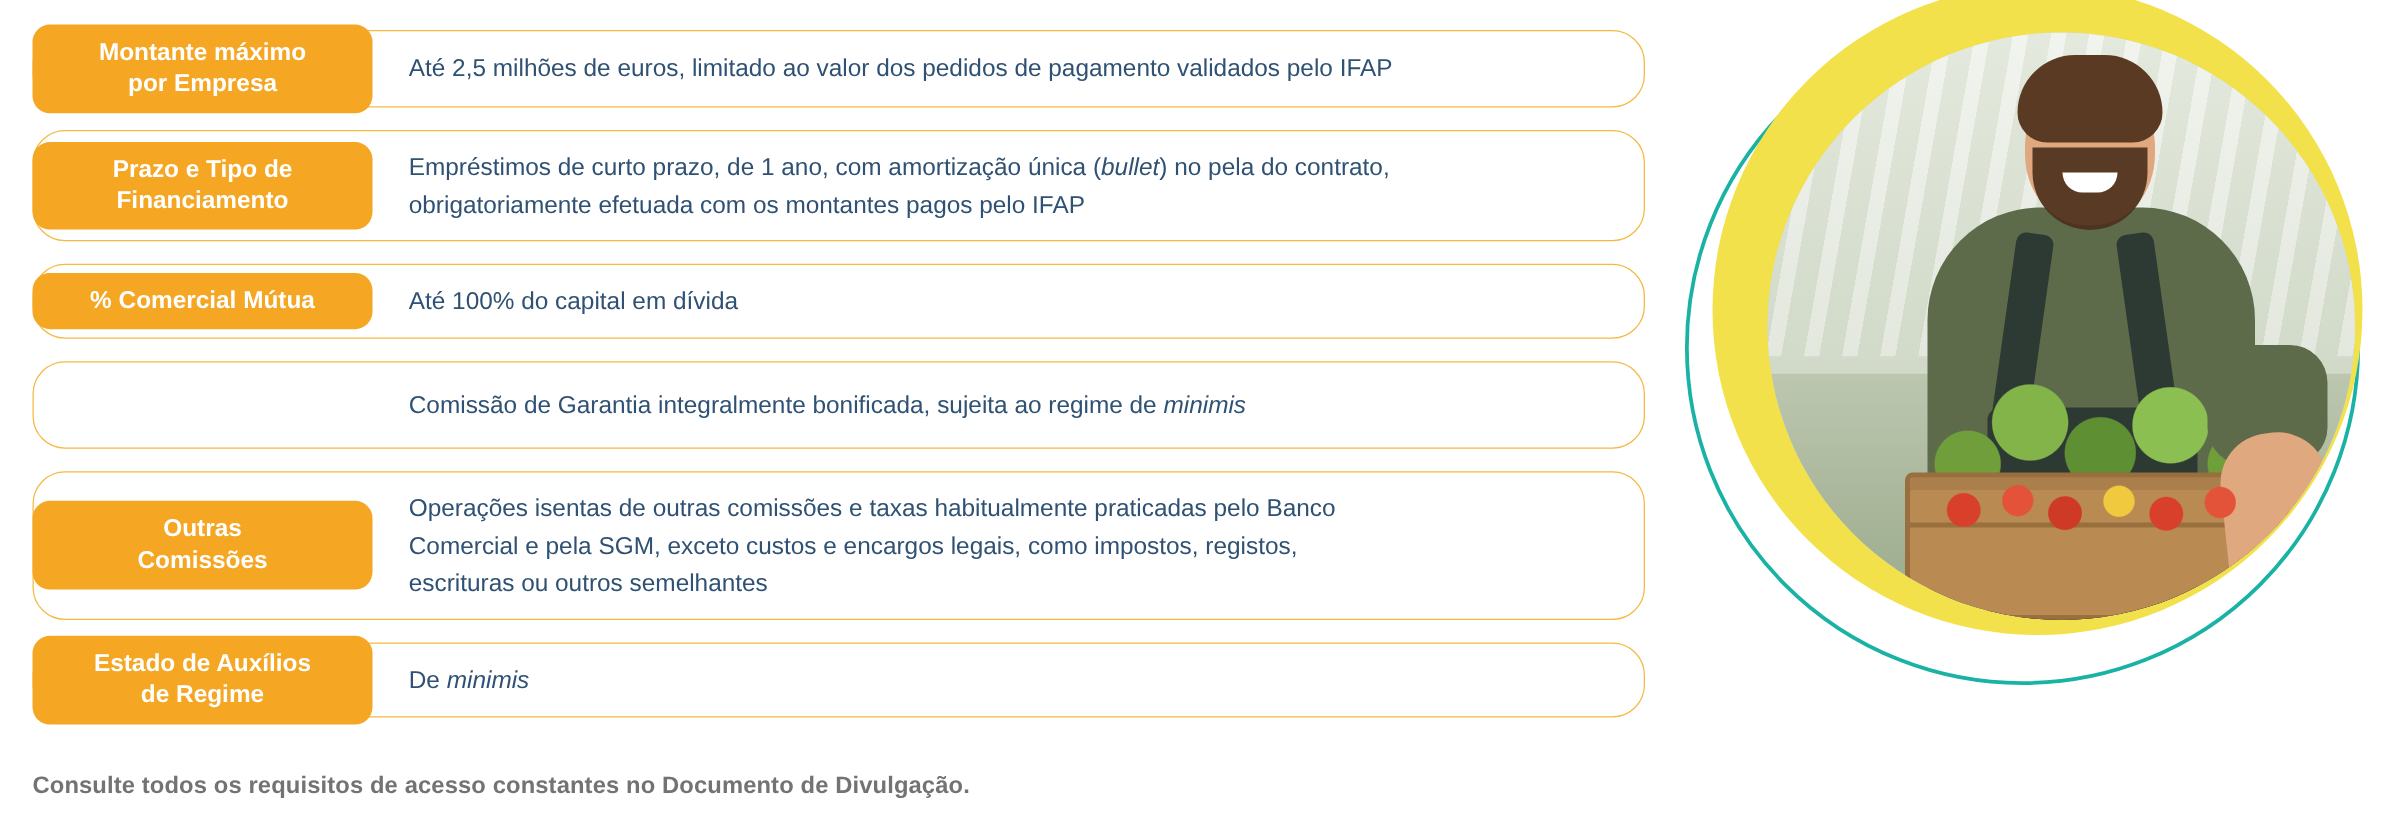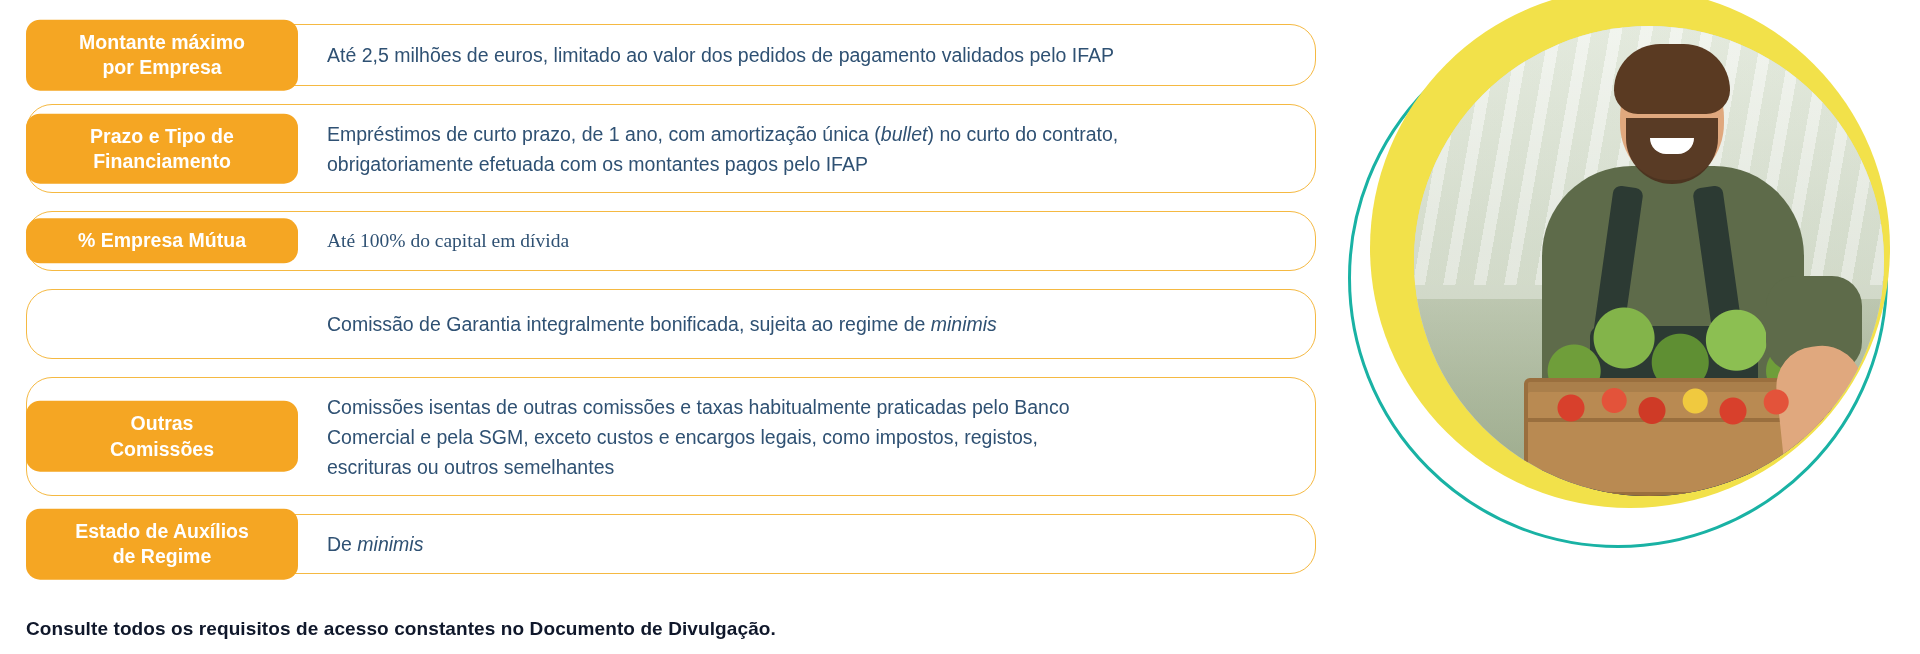--- a/index.html
+++ b/index.html
@@ -77,34 +77,34 @@
     font-size: 19.5px;
     line-height: 1.55;
   }
   .row-text em {
     font-style: italic;
   }
 
   
   .row.h1 .row-body { min-height: 62px; }
   .row.h2 .row-body { min-height: 70px; }
-  .row.h3 .row-body { min-height: 48px; font-family: Liberation Serif, serif; }
+  .row.h3 .row-body { min-height: 48px; }
   .row.h4 .row-body { min-height: 70px; }
   .row.h5 .row-body { min-height: 104px; }
   .row.h6 .row-body { min-height: 56px; }
 
   .row.h3 .row-label { min-height: 42px; }
   .row.h6 .row-label { min-height: 58px; }
 
   
   .footnote {
     position: absolute;
     left: 26px;
     top: 618px;
-    color: #0f172a;
+    color: #737373;
     font-weight: bold;
     font-size: 19px;
     letter-spacing: 0.1px;
   }
 
   
   .art {
     position: absolute;
     left: 1348px;
     top: -36px;
@@ -334,58 +334,58 @@
           <span>Montante máximo</span><br>
           <span>por Empresa</span>
         </span>
       </div>
     </div>
 
     <div class="row h2">
       <div class="row-body">
         <div class="row-text">
           <div>
-            <span>Empréstimos de curto prazo, de 1 ano, com amortização única (</span><em>bullet</em><span>) no curto do contrato,</span>
+            <span>Empréstimos de curto prazo, de 1 ano, com amortização única (</span><em>bullet</em><span>) no pela do contrato,</span>
           </div>
           <div>obrigatoriamente efetuada com os montantes pagos pelo IFAP</div>
         </div>
       </div>
       <div class="row-label">
         <span>
           <span>Prazo e Tipo de</span><br>
           <span>Financiamento</span>
         </span>
       </div>
     </div>
 
     <div class="row h3">
       <div class="row-body">
         <div class="row-text">
           <span>Até 100% do capital em dívida</span>
         </div>
       </div>
       <div class="row-label">
-        <span>% Empresa Mútua</span>
+        <span>% Comercial Mútua</span>
       </div>
     </div>
 
     <div class="row h4">
       <div class="row-body">
         <div class="row-text">
           <div>
             <span>Comissão de Garantia integralmente bonificada, sujeita ao regime de </span><em>minimis</em>
           </div>
         </div>
       </div>
     </div>
 
     <div class="row h5">
       <div class="row-body">
         <div class="row-text">
-          <div>Comissões isentas de outras comissões e taxas habitualmente praticadas pelo Banco</div>
+          <div>Operações isentas de outras comissões e taxas habitualmente praticadas pelo Banco</div>
           <div>Comercial e pela SGM, exceto custos e encargos legais, como impostos, registos,</div>
           <div>escrituras ou outros semelhantes</div>
         </div>
       </div>
       <div class="row-label">
         <span>
           <span>Outras</span><br>
           <span>Comissões</span>
         </span>
       </div>

